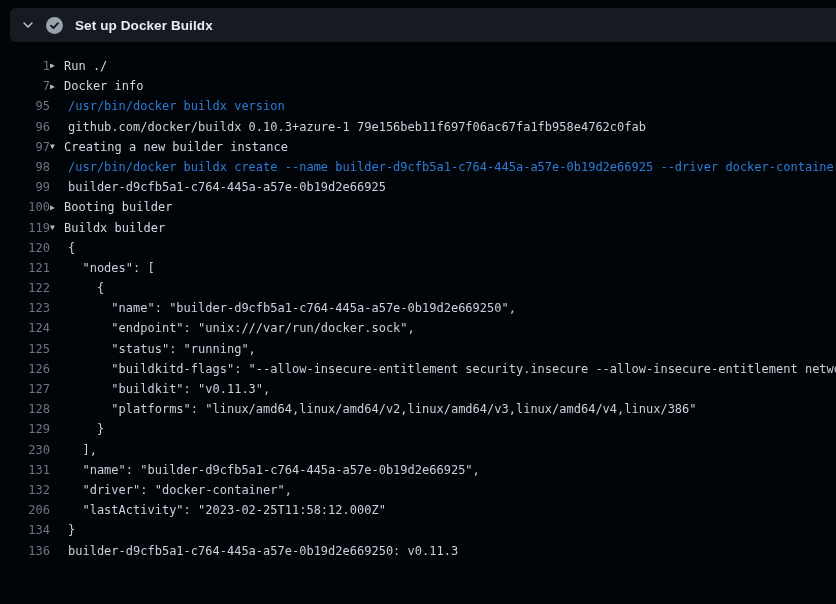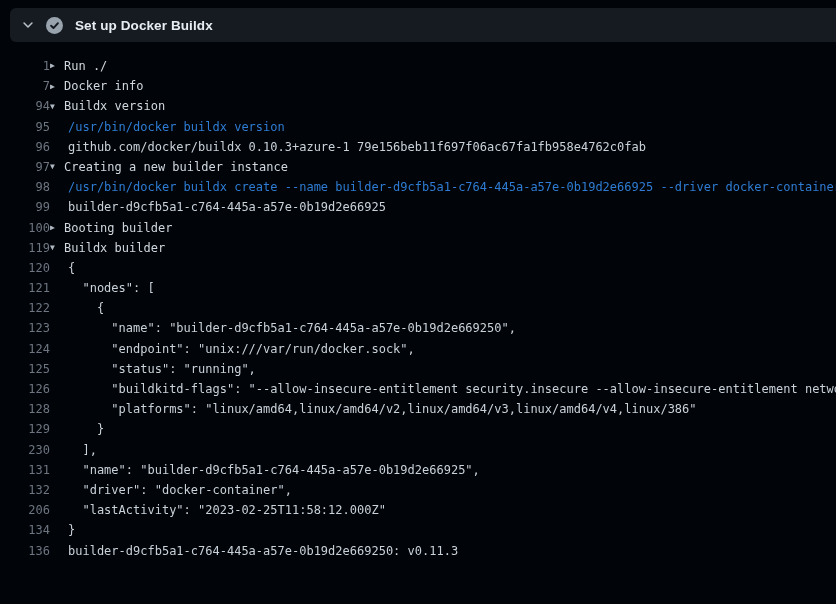--- a/index.html
+++ b/index.html
@@ -108,35 +108,35 @@
         <circle cx="8" cy="8" r="8" fill="#99a3ad"></circle>
         <path d="M4.8 8.2 L7.0 10.4 L11.2 5.9" fill="none" stroke="#161b22" stroke-width="1.8" stroke-linecap="round" stroke-linejoin="round"></path>
       </svg>
     </span>
     <span class="step-title">Set up Docker Buildx</span>
   </div>
 
   <div class="log">
       <div class="row group_collapsed"><span class="ln">1</span><span class="body"><span class="toggle">▶</span><span class="txt">Run ./</span></span></div>
       <div class="row group_collapsed"><span class="ln">7</span><span class="body"><span class="toggle">▶</span><span class="txt">Docker info</span></span></div>
-      <div class="row group_expanded"><span class="ln">94</span><span class="body"><span class="toggle">▼</span><span class="txt">Buildx version</span></span></div>
       <div class="row command"><span class="ln">95</span><span class="body"><span class="txt">/usr/bin/docker buildx version</span></span></div>
       <div class="row output"><span class="ln">96</span><span class="body"><span class="txt">github.com/docker/buildx 0.10.3+azure-1 79e156beb11f697f06ac67fa1fb958e4762c0fab</span></span></div>
       <div class="row group_expanded"><span class="ln">97</span><span class="body"><span class="toggle">▼</span><span class="txt">Creating a new builder instance</span></span></div>
       <div class="row command"><span class="ln">98</span><span class="body"><span class="txt">/usr/bin/docker buildx create --name builder-d9cfb5a1-c764-445a-a57e-0b19d2e66925 --driver docker-container</span></span></div>
       <div class="row output"><span class="ln">99</span><span class="body"><span class="txt">builder-d9cfb5a1-c764-445a-a57e-0b19d2e66925</span></span></div>
       <div class="row group_collapsed"><span class="ln">100</span><span class="body"><span class="toggle">▶</span><span class="txt">Booting builder</span></span></div>
       <div class="row group_expanded"><span class="ln">119</span><span class="body"><span class="toggle">▼</span><span class="txt">Buildx builder</span></span></div>
       <div class="row output"><span class="ln">120</span><span class="body"><span class="txt">{</span></span></div>
       <div class="row output"><span class="ln">121</span><span class="body"><span class="txt">  "nodes": [</span></span></div>
       <div class="row output"><span class="ln">122</span><span class="body"><span class="txt">    {</span></span></div>
       <div class="row output"><span class="ln">123</span><span class="body"><span class="txt">      "name": "builder-d9cfb5a1-c764-445a-a57e-0b19d2e669250",</span></span></div>
       <div class="row output"><span class="ln">124</span><span class="body"><span class="txt">      "endpoint": "unix:///var/run/docker.sock",</span></span></div>
       <div class="row output"><span class="ln">125</span><span class="body"><span class="txt">      "status": "running",</span></span></div>
       <div class="row output"><span class="ln">126</span><span class="body"><span class="txt">      "buildkitd-flags": "--allow-insecure-entitlement security.insecure --allow-insecure-entitlement network</span></span></div>
+      <div class="row output"><span class="ln">127</span><span class="body"><span class="txt">      "buildkit": "v0.11.3",</span></span></div>
       <div class="row output"><span class="ln">128</span><span class="body"><span class="txt">      "platforms": "linux/amd64,linux/amd64/v2,linux/amd64/v3,linux/amd64/v4,linux/386"</span></span></div>
       <div class="row output"><span class="ln">129</span><span class="body"><span class="txt">    }</span></span></div>
       <div class="row output"><span class="ln">230</span><span class="body"><span class="txt">  ],</span></span></div>
       <div class="row output"><span class="ln">131</span><span class="body"><span class="txt">  "name": "builder-d9cfb5a1-c764-445a-a57e-0b19d2e66925",</span></span></div>
       <div class="row output"><span class="ln">132</span><span class="body"><span class="txt">  "driver": "docker-container",</span></span></div>
       <div class="row output"><span class="ln">206</span><span class="body"><span class="txt">  "lastActivity": "2023-02-25T11:58:12.000Z"</span></span></div>
       <div class="row output"><span class="ln">134</span><span class="body"><span class="txt">}</span></span></div>
       <div class="row output"><span class="ln">136</span><span class="body"><span class="txt">builder-d9cfb5a1-c764-445a-a57e-0b19d2e669250: v0.11.3</span></span></div>
     </div>
 

